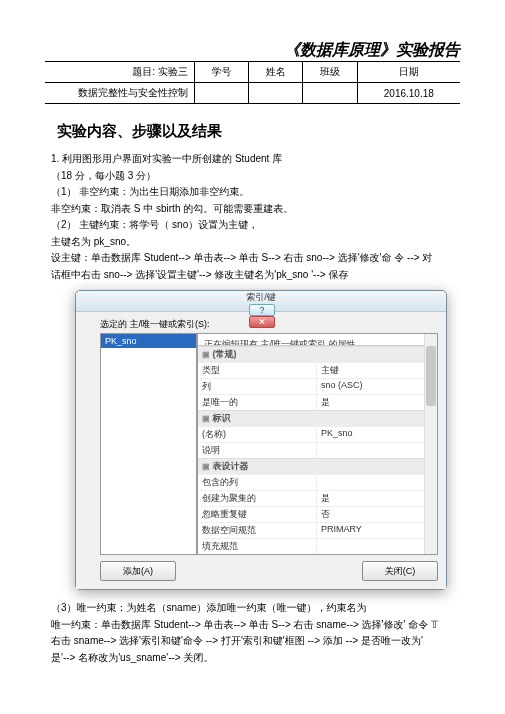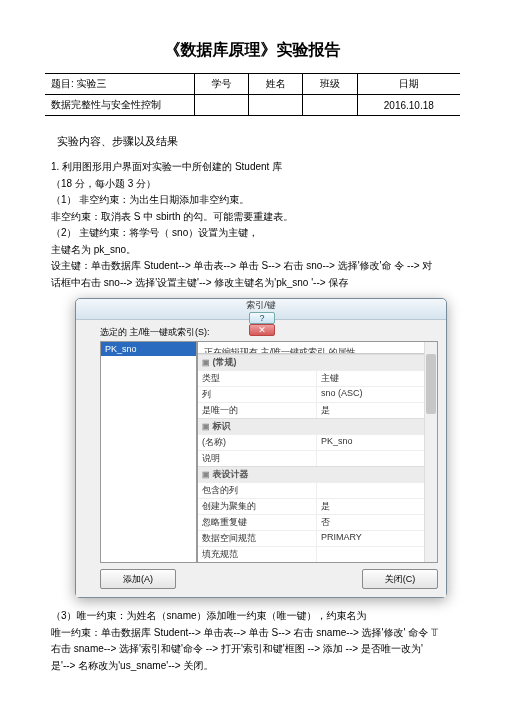--- a/index.html
+++ b/index.html
@@ -8,45 +8,45 @@
     background: #fff;
     font-family: "SimSun", "Microsoft YaHei", sans-serif;
     font-size: 11px;
     color: #000;
     width: 505px;
   }
   .page {
     padding: 40px 45px 20px 45px;
   }
   .title {
-    text-align: center;
+    text-align: right;
     font-size: 16px;
     font-weight: bold;
-    margin-bottom: 12px;
+    font-style: italic;
   }
   .header-table {
     border-collapse: collapse;
     width: 100%;
     margin-bottom: 18px;
   }
   .header-table td {
     border: 1px solid #000;
     padding: 3px 6px;
     font-size: 10px;
     text-align: center;
   }
   .header-table td.left {
     text-align: left;
     border-left: none;
   }
   .header-table td:last-child { border-right: none; }
-  .header-table td:first-child { border-left: none; }
+  .header-table td:first-child { border-left: none; text-align: right; }
   .section-header {
-    font-size: 11px;
-    font-weight: normal;
+    font-size: 15px;
+    font-weight: bold;
     margin: 6px 0 10px 12px;
   }
   .body-text {
     font-size: 10px;
     line-height: 1.55;
     margin: 0 6px;
   }
   .body-text p { margin: 0 0 1px 0; }
 
   

